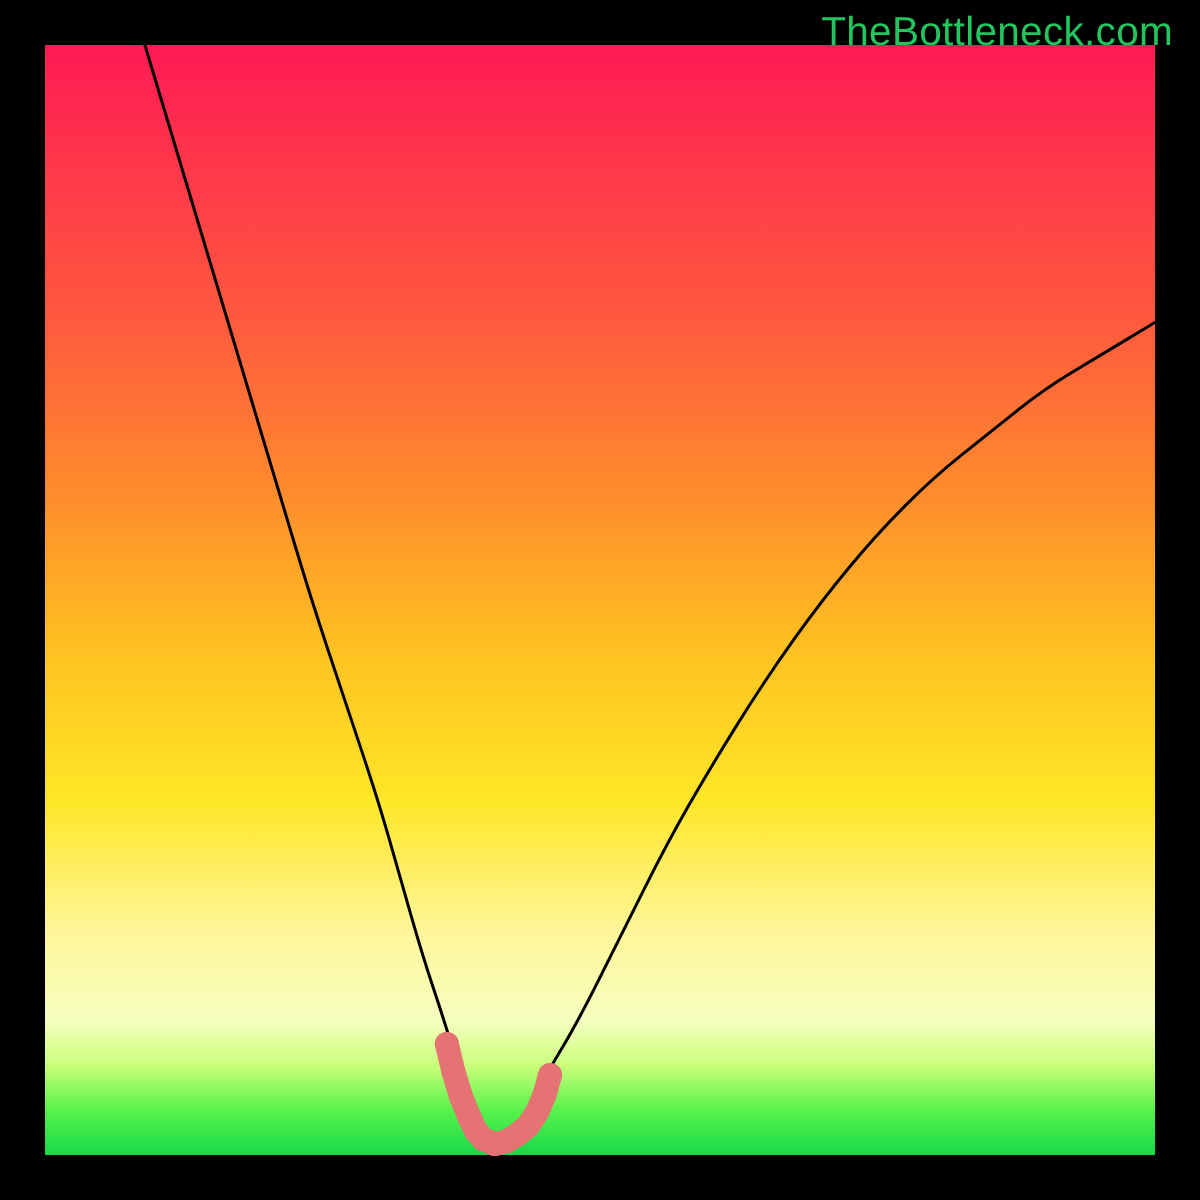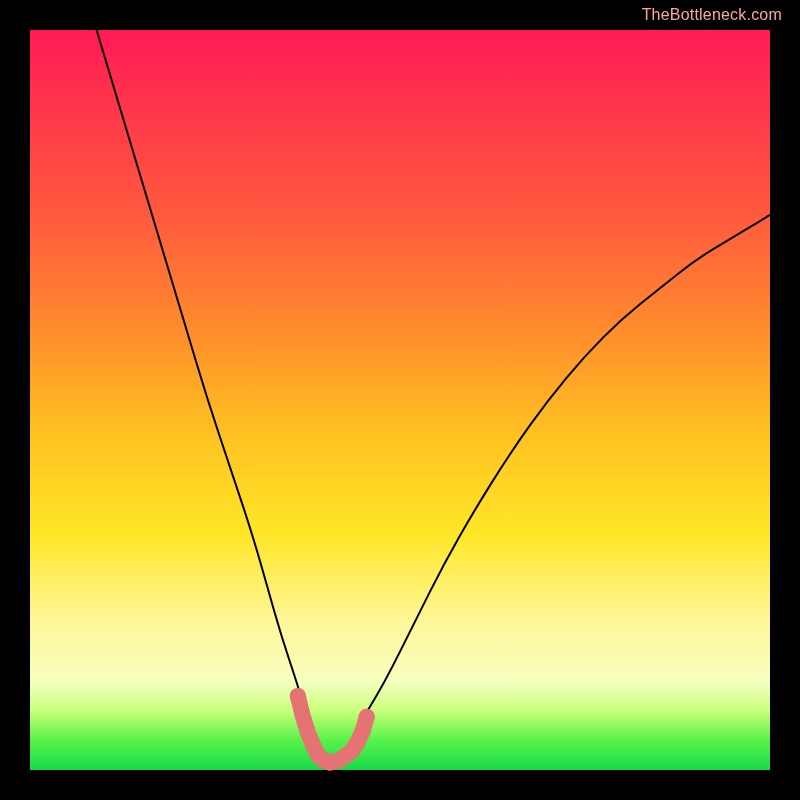--- a/index.html
+++ b/index.html
@@ -35,22 +35,22 @@
       #f6ffbf 88%,
       #c8ff7a 92%,
       #58f24a 96%,
       #18d94a 100%
     );
   }
   .watermark {
     position: absolute;
     top: 6px;
     right: 18px;
-    color: #fca5a5;
-    font-size: 16px;
+    color: #22c55e;
+    font-size: 27px;
     letter-spacing: 0.2px;
     font-weight: 500;
     user-select: none;
   }
   svg.curve {
     position: absolute;
     inset: 0;
     width: 100%;
     height: 100%;
     overflow: visible;

